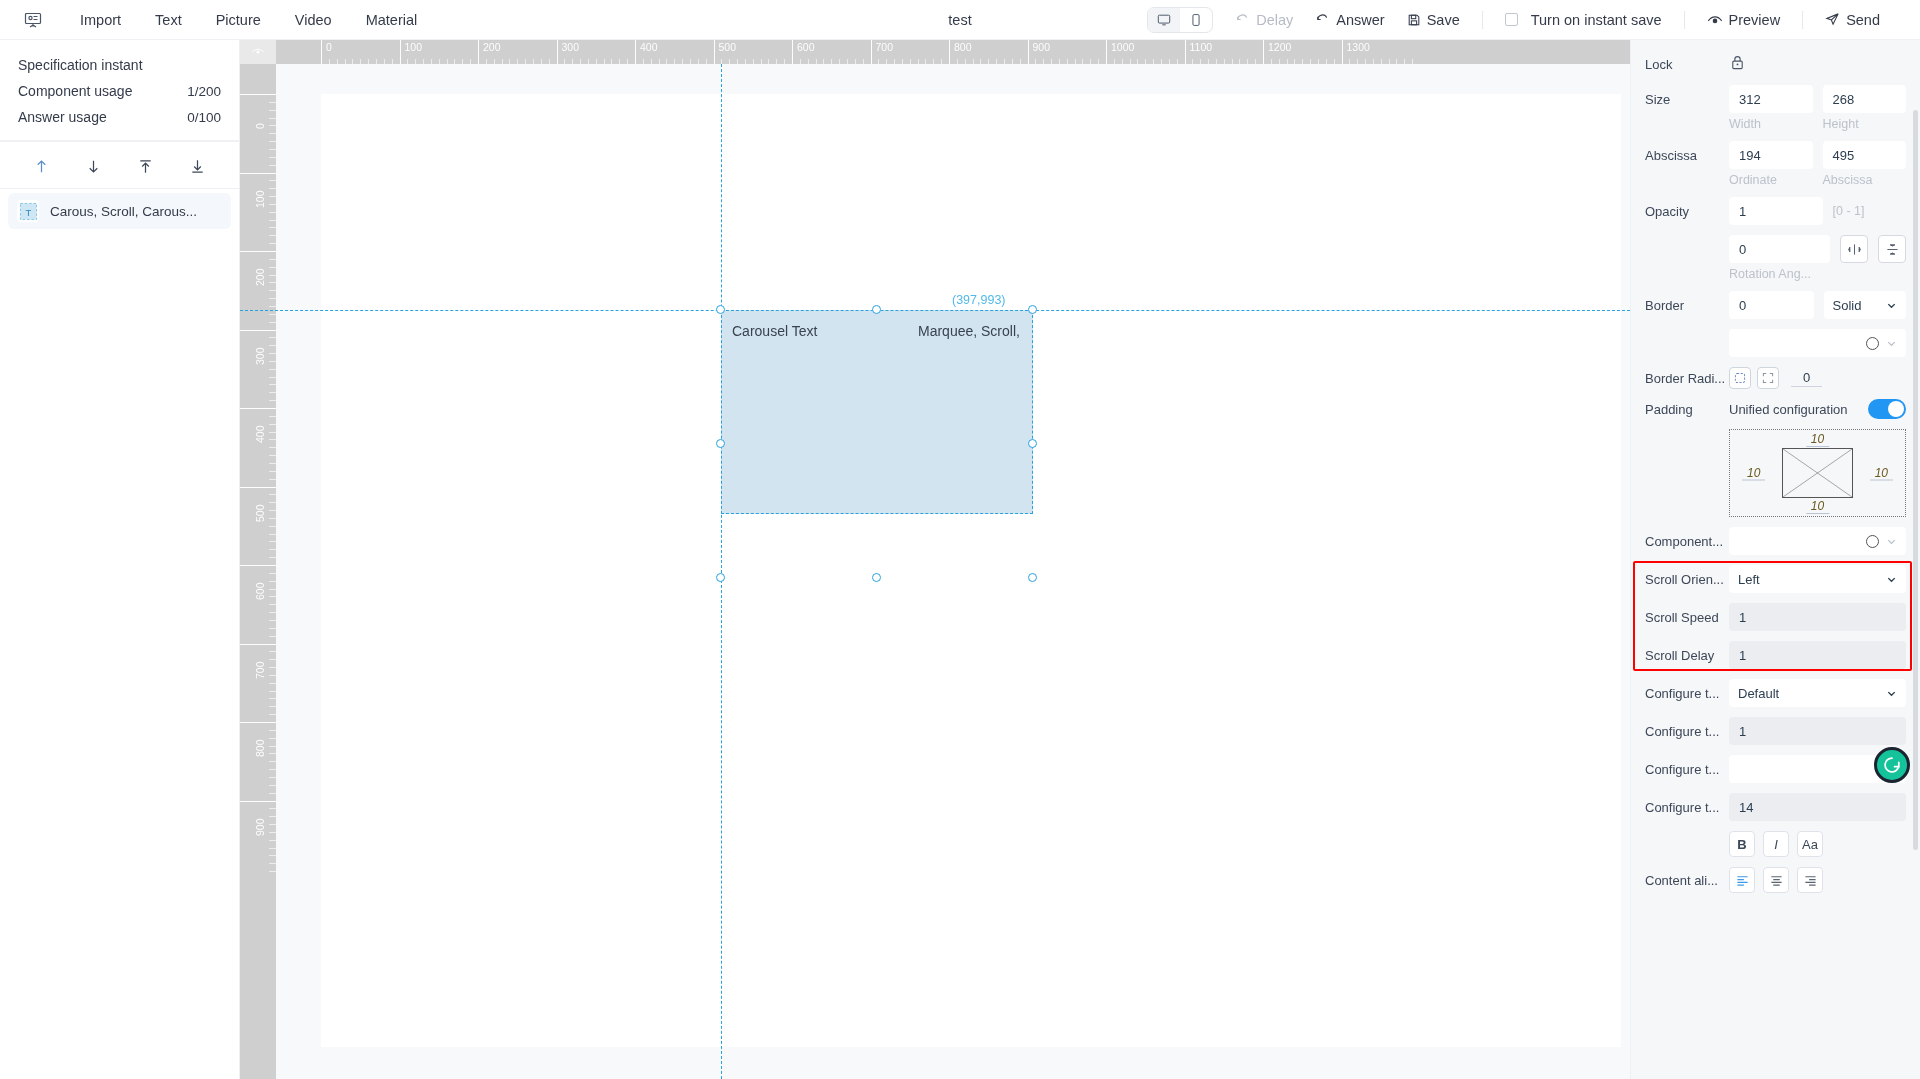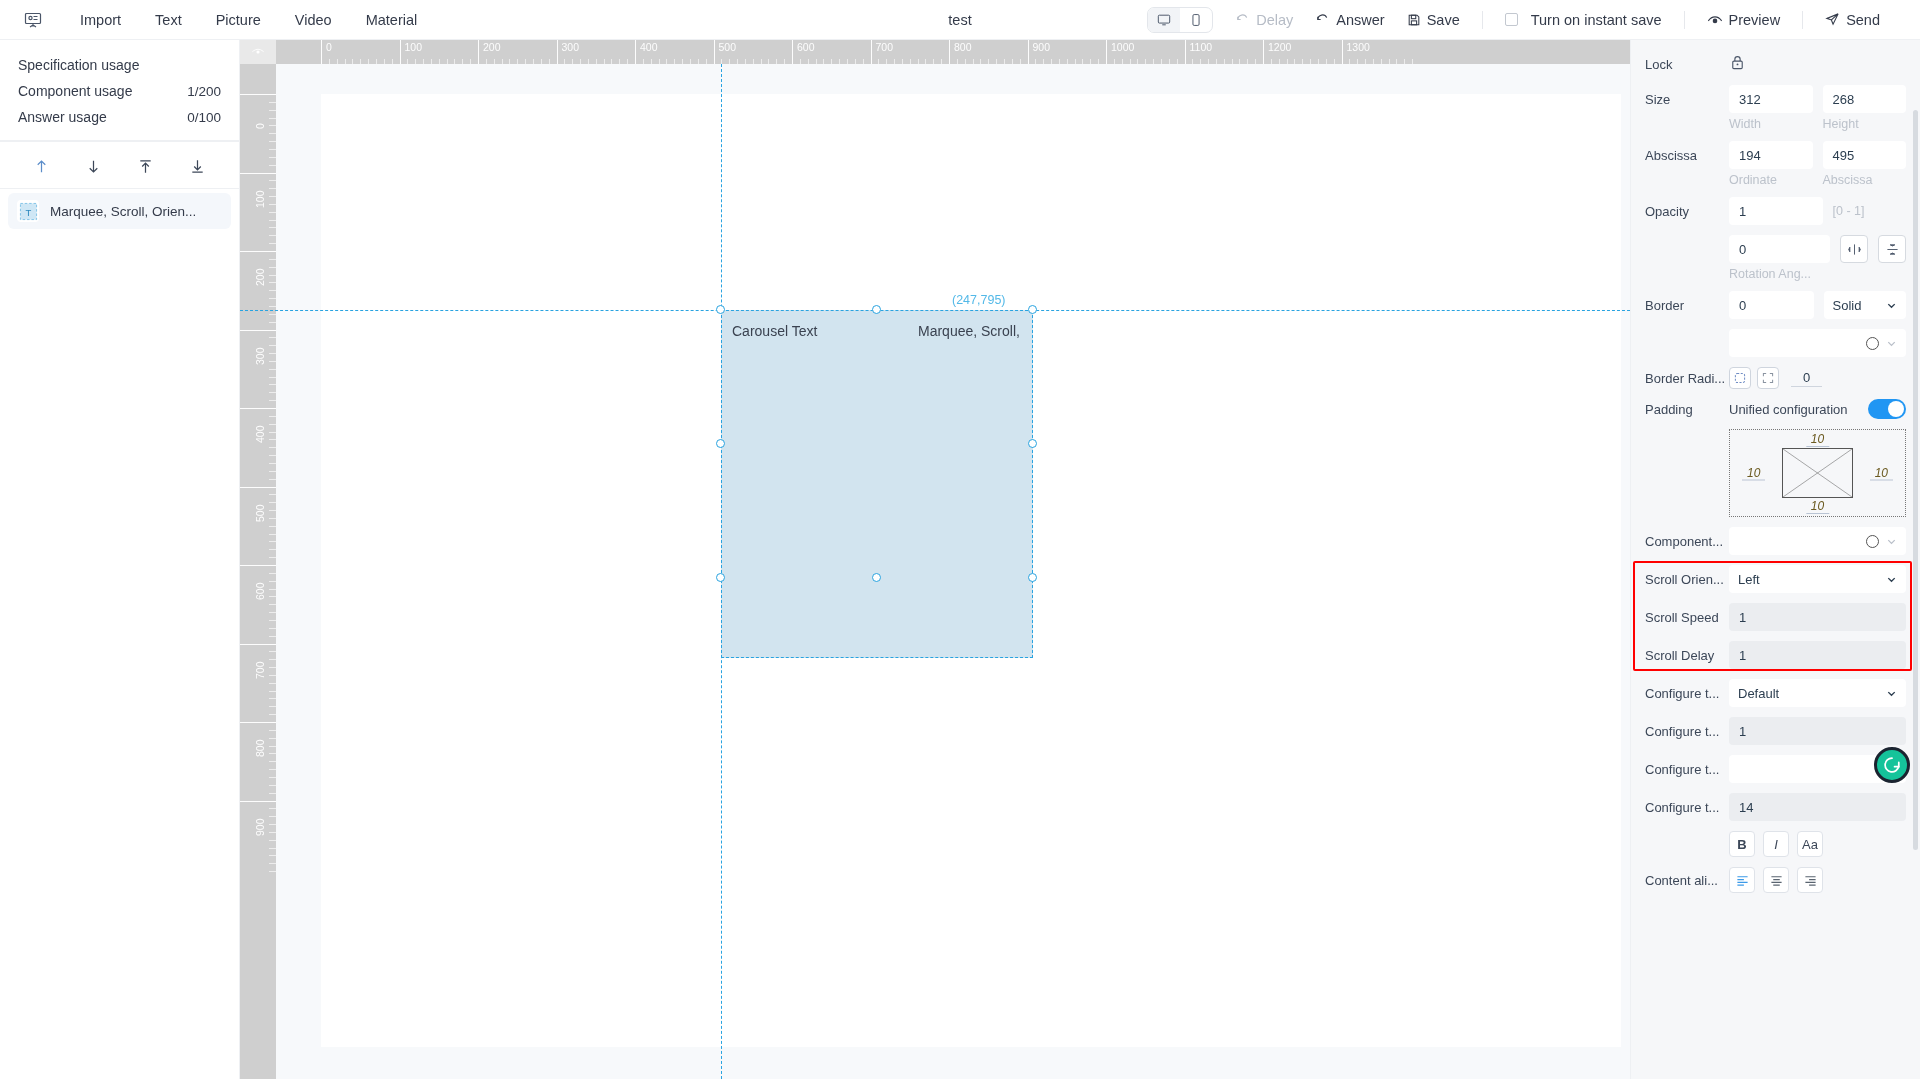--- a/index.html
+++ b/index.html
@@ -323,21 +323,21 @@
         <path d="M14 2L2 6.8l4.8 1.7L14 2zM6.8 8.5L8.6 13 14 2"></path>
       </svg>
       <span>Send</span>
     </div>
   </div>
 </div>
 
 <div class="leftpanel">
   <div class="lp-block">
     <div class="lp-row">
-      <span>Specification usage</span>
+      <span>Specification instant</span>
     </div>
     <div class="lp-row">
       <span>Component usage</span>
       <span class="v">1/200</span>
     </div>
     <div class="lp-row">
       <span>Answer usage</span>
       <span class="v">0/100</span>
     </div>
   </div>
@@ -366,21 +366,21 @@
     </div>
   </div>
   <div class="lp-div"></div>
   <div class="layer-item">
     <div class="layer-icon">
       <svg width="19" height="19" viewBox="0 0 20 20">
         <rect x="1.5" y="1.5" width="17" height="17" fill="#cfe7f5" stroke="#7fc2e6" stroke-width="1" stroke-dasharray="2.6 2"></rect>
         <text x="10" y="14.3" font-size="10" fill="#2a87bd" text-anchor="middle" font-family="Liberation Sans, sans-serif">T</text>
       </svg>
     </div>
-    <div class="layer-label">Marquee, Scroll, Orien...</div>
+    <div class="layer-label">Carous, Scroll, Carous...</div>
   </div>
 </div>
 
 <div class="canvasarea">
   <div class="ruler-corner">
     <svg width="14" height="10" viewBox="0 0 18 12" fill="none" stroke="#fff" stroke-width="1.1">
       <path d="M1.5 6s3-3.5 7.5-3.5S16.5 6 16.5 6"></path>
         <circle cx="9" cy="6" r="2" fill="#fff" stroke="none"></circle>
     </svg>
   </div>
@@ -646,23 +646,23 @@
       <div class="tick" style="top: 783.6px;"></div>
       <div class="tick" style="top: 791.45px;"></div>
       <div class="tick" style="top: 799.3px;"></div>
       <div class="tick" style="top: 807.15px;"></div>
     </div>
 
   <div class="page"></div>
 
   <div class="guide-v" style="left:481px;"></div>
   <div class="guide-h" style="top:270px;"></div>
-  <div class="coordlbl" style="left:712px; top:253px;">(247,795)</div>
-
-  <div class="sel-box" style="left:481px; top:270px; width:312px; height:348px;">
+  <div class="coordlbl" style="left:712px; top:253px;">(397,993)</div>
+
+  <div class="sel-box" style="left:481px; top:270px; width:312px; height:204px;">
     <div class="marquee-text" style="left:10px;">Carousel  Text</div>
     <div class="marquee-text" style="left:196px;">Marquee, Scroll,</div>
   </div>
   <div class="handle" style="left:476px; top:265px;"></div>
   <div class="handle" style="left:632px; top:265px;"></div>
   <div class="handle" style="left:788px; top:265px;"></div>
   <div class="handle" style="left:476px; top:399px;"></div>
   <div class="handle" style="left:788px; top:399px;"></div>
   <div class="handle" style="left:476px; top:533px;"></div>
   <div class="handle" style="left:632px; top:533px;"></div>

